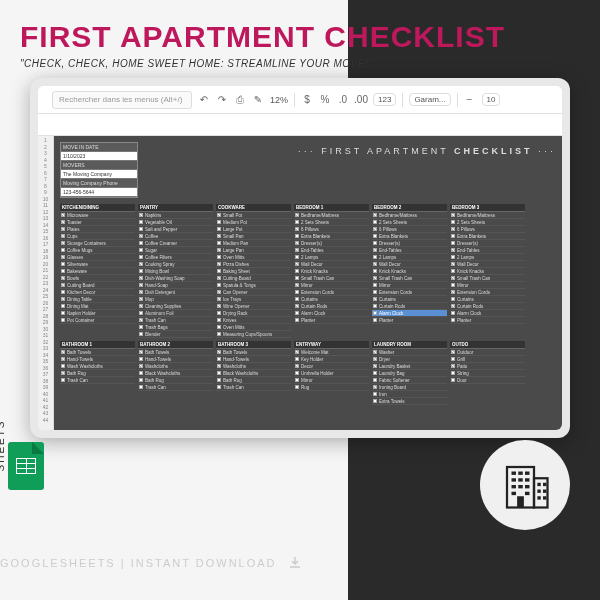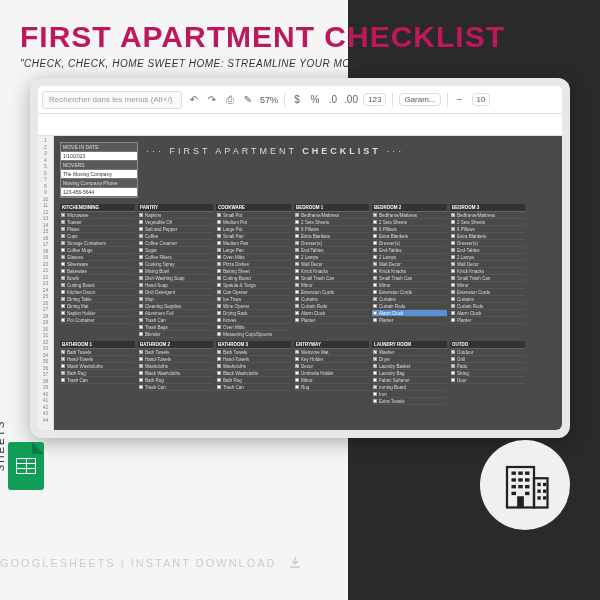--- a/index.html
+++ b/index.html
@@ -2,35 +2,35 @@
 <html><head>
 <meta charset="utf-8">
 <style>
 *{box-sizing:border-box;margin:0;padding:0;font-family:Arial,sans-serif}
 body{width:600px;height:600px;background:linear-gradient(to right,#f5f5f5 0%,#f5f5f5 58%,#2a2a2a 58%,#2a2a2a 100%);overflow:hidden;position:relative}
 .hero{padding:20px 20px 6px}
 .hero h1{font-size:30px;font-weight:700;letter-spacing:1px;color:#be185d}
 .hero .sub{font-size:10px;font-style:italic;color:#333;margin-top:4px;letter-spacing:0.5px}
 .laptop{position:absolute;top:78px;left:30px;width:540px;height:360px;background:#e8e8e8;border-radius:12px;padding:8px;box-shadow:0 4px 20px rgba(0,0,0,0.3)}
 .screen{width:100%;height:100%;background:#fff;border-radius:6px;overflow:hidden;display:flex;flex-direction:column}
-.toolbar{height:28px;background:#fff;display:flex;align-items:center;padding:0 4px;gap:6px;border-bottom:1px solid #e0e0e0;font-size:9px;color:#555}
+.toolbar{height:28px;background:#fff;display:flex;align-items:center;padding:0 14px;gap:6px;border-bottom:1px solid #e0e0e0;font-size:9px;color:#555}
 .search{flex:0 0 140px;height:18px;border:1px solid #ddd;border-radius:3px;padding:0 6px;display:flex;align-items:center;font-size:8px;color:#999;background:#fafafa}
 .tb-icon{width:12px;height:12px;display:flex;align-items:center;justify-content:center;color:#666;font-size:10px}
 .tb-sep{width:1px;height:14px;background:#ddd}
 .zoom{font-size:9px;color:#555}
 .fmt-row{height:22px;background:#fff;border-bottom:1px solid #e0e0e0;display:flex;align-items:center;padding:0 8px;gap:6px;font-size:9px;color:#555}
 .fmt-box{border:1px solid #ddd;padding:1px 4px;font-size:8px;border-radius:4px}
 .sheet{flex:1;display:flex;background:#fff;overflow:hidden}
 .rownums{width:16px;background:#f0f0f0;border-right:1px solid #ddd;font-size:5px;color:#888;text-align:center;padding-top:1px}
 .rownums div{height:6.5px;line-height:6.5px}
 .content{flex:1;background:#4a4a4a;padding:6px;overflow:hidden}
 .meta-box{background:#555;border:1px solid #888;width:78px;margin-bottom:6px;font-size:5px;color:#ddd}
 .meta-box div{padding:1px 2px;border-bottom:1px solid #777;background:#5a5a5a}
 .meta-box div:nth-child(even){background:#fff;color:#333}
-.sheet-title{text-align:left;color:#ddd;font-size:9px;letter-spacing:3px;margin:4px 0 8px;font-weight:300}
+.sheet-title{text-align:right;color:#ddd;font-size:9px;letter-spacing:3px;margin:4px 0 8px;font-weight:300}
 .sheet-title b{font-weight:700}
 .cols{display:flex;gap:3px;flex-wrap:wrap}
 .col{flex:0 0 75px;font-size:4.5px}
 .col-h{background:#333;color:#fff;padding:1px 2px;font-weight:700;text-align:left;border-bottom:1px solid #666}
 .col-item{display:flex;align-items:center;gap:2px;padding:0.5px 1px;color:#ddd;border-bottom:1px solid #555}
 .cb{width:4px;height:4px;border:0.5px solid #aaa;background:#fff;flex-shrink:0;display:flex;align-items:center;justify-content:center;font-size:3px;color:#333}
 .cb.c::after{content:"✓"}
 .hl{background:#5a8fd4;color:#fff}
 .badge-sheets{position:absolute;bottom:100px;left:-10px;width:70px;height:90px}
 .badge-sheets .label{position:absolute;transform:rotate(-90deg);left:-16px;top:30px;font-size:10px;letter-spacing:2px;color:#333}
@@ -52,21 +52,21 @@
 </div>
 
 <div class="laptop">
   <div class="screen">
     <div class="toolbar">
       <div class="search">Rechercher dans les menus (Alt+/)</div>
       <span class="tb-icon">↶</span>
       <span class="tb-icon">↷</span>
       <span class="tb-icon">⎙</span>
       <span class="tb-icon">✎</span>
-      <span class="zoom">57%</span>
+      <span class="zoom">12%</span>
       <span class="tb-sep"></span>
       <span class="tb-icon">$</span>
       <span class="tb-icon">%</span>
       <span class="tb-icon">.0</span>
       <span class="tb-icon">.00</span>
       <span class="fmt-box">123</span>
       <span class="tb-sep"></span>
       <span class="fmt-box">Garam...</span>
       <span class="tb-sep"></span>
       <span class="tb-icon">−</span>

